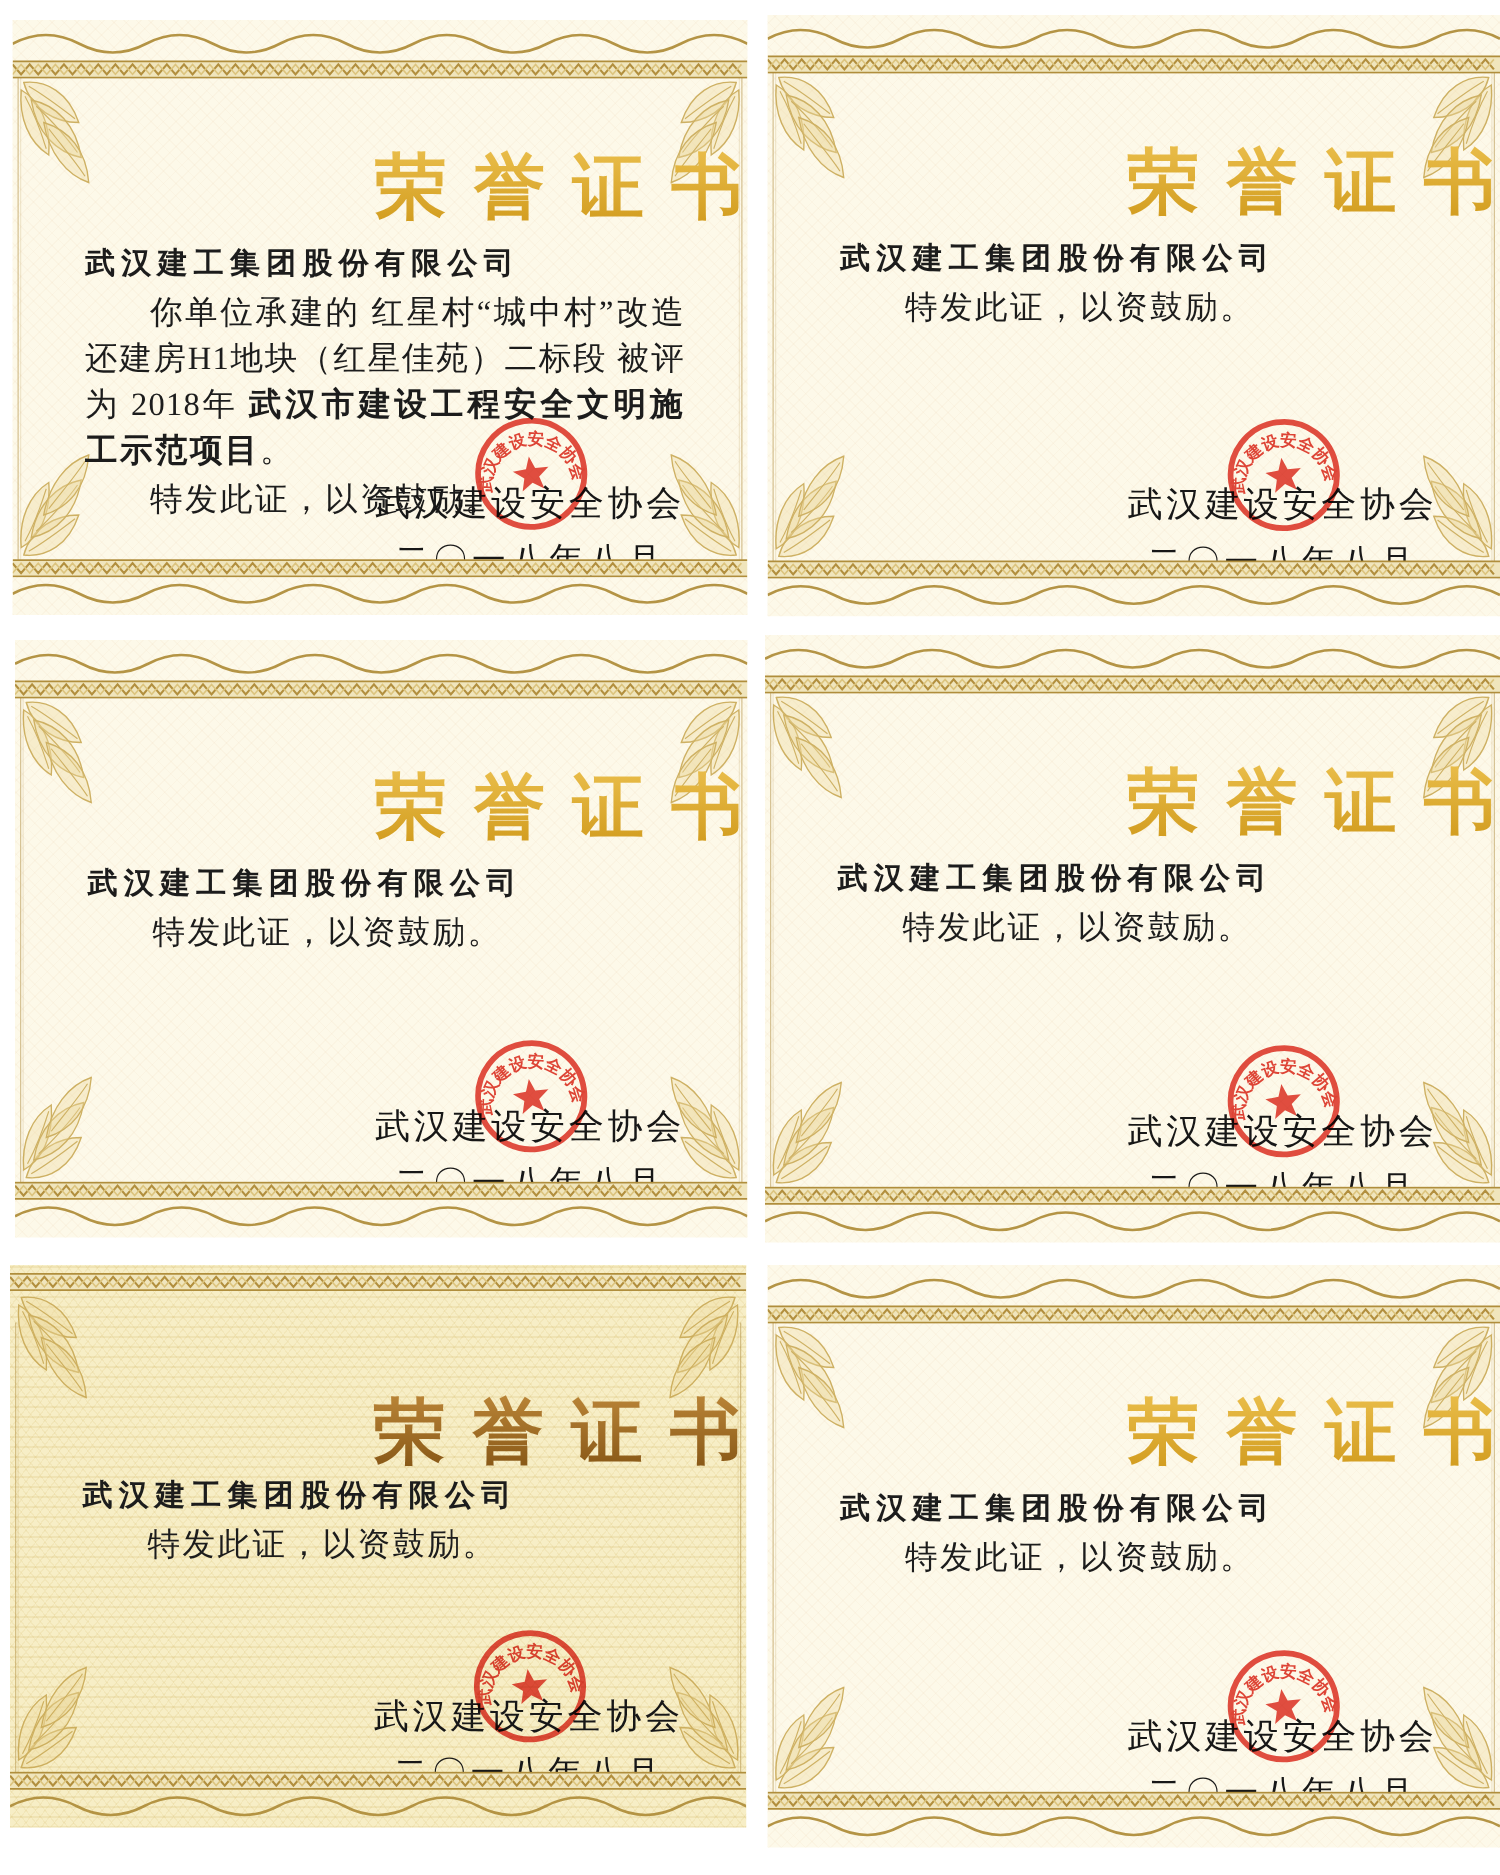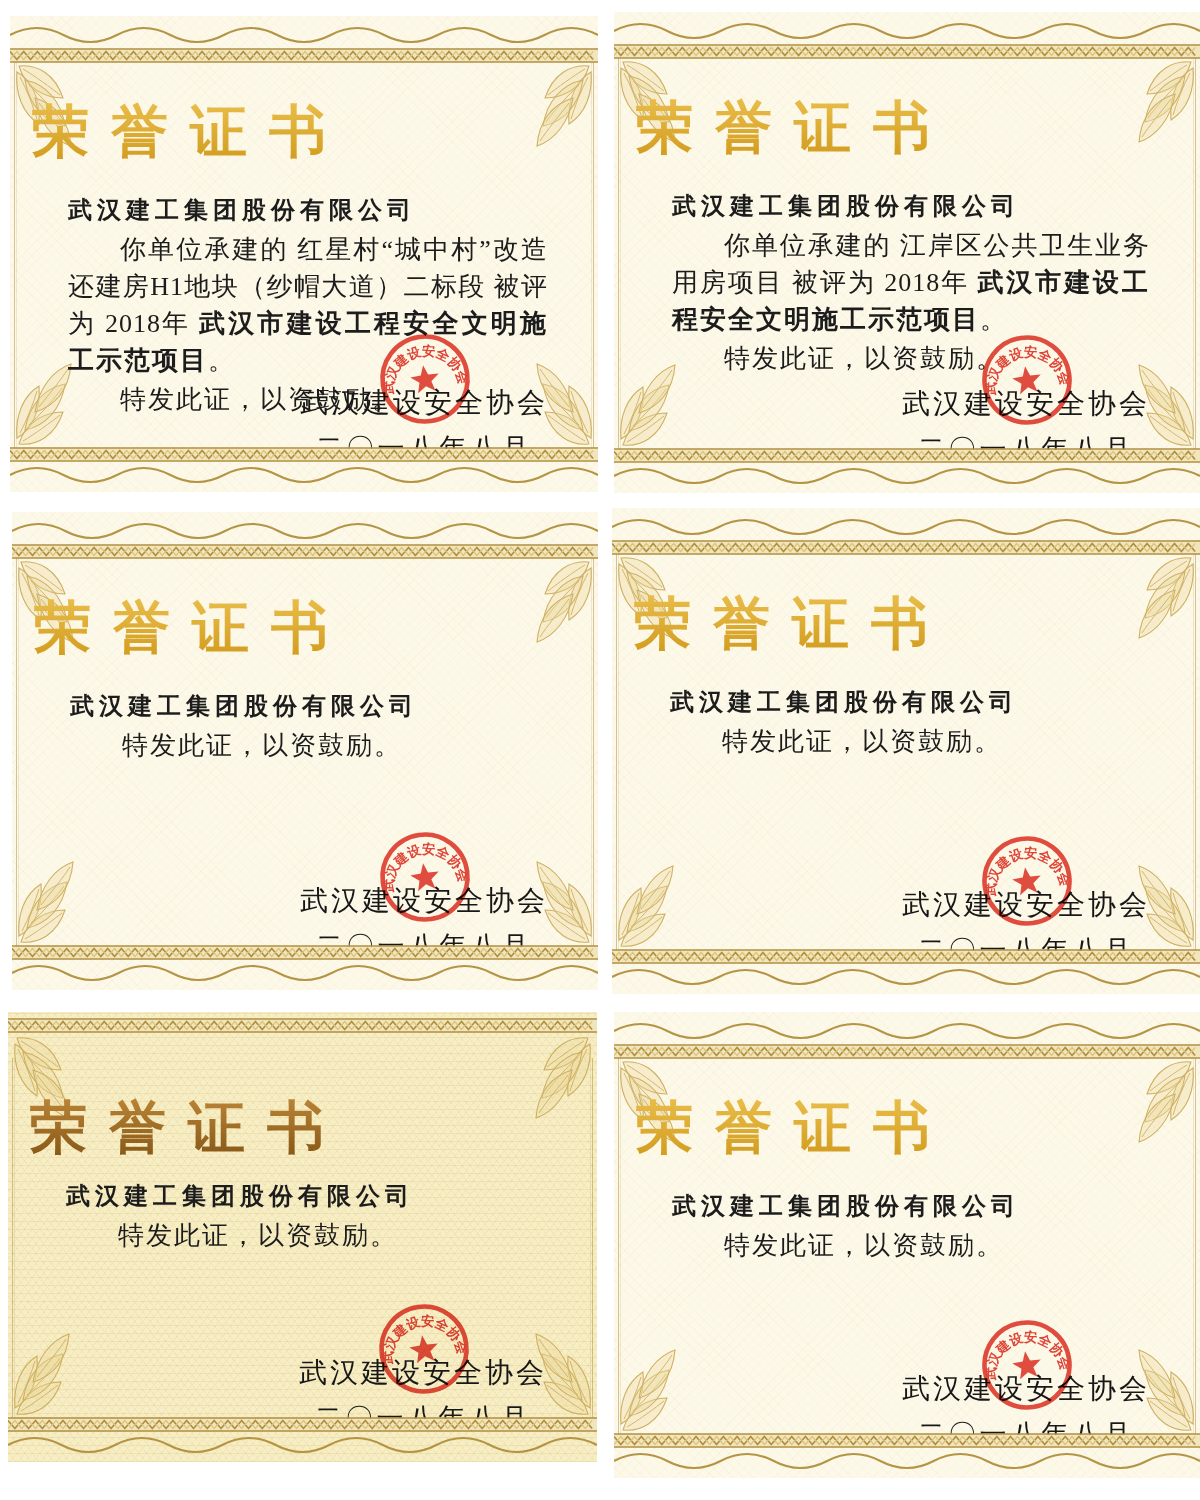--- a/index.html
+++ b/index.html
@@ -26,21 +26,21 @@
   .frame-line{position:absolute;top:46px;bottom:44px;width:1px;
         background:rgba(176,142,66,0.5);box-shadow:2px 0 0 rgba(176,142,66,0.18);}
   .frame-line.left{left:4px;}
   .frame-line.right{right:4px;box-shadow:-2px 0 0 rgba(176,142,66,0.18);}
   svg.leaf{position:absolute;width:86px;height:92px;overflow:visible;opacity:.9;}
   .leaf.tl{top:48px;left:5px;}
   .leaf.tr{top:48px;right:5px;transform:scaleX(-1);}
   .leaf.bl{bottom:46px;left:5px;transform:scaleY(-1);}
   .leaf.br{bottom:46px;right:5px;transform:scale(-1,-1);}
   .cert.no-top-wave .leaf.tl,.cert.no-top-wave .leaf.tr{top:24px;}
-  .title{position:absolute;top:78px;left:0;width:100%;margin:0;text-align:left;
+  .title{position:absolute;top:78px;left:0;width:100%;margin:18px;text-align:right;
         font-size:57px;font-weight:700;letter-spacing:22px;text-indent:22px;
         background:linear-gradient(180deg,var(--t1,#ECC14F),var(--t2,#CE9718));
         -webkit-background-clip:text;background-clip:text;color:transparent;
         text-shadow:none;font-family:"DejaVu Serif","Liberation Serif",serif;}
   .variant-yellow .title{--t1:#C08A3B;--t2:#7F5011;}
   .content{position:absolute;left:58px;right:50px;top:178px;color:#1c1c1c;}
   .company{margin:0 0 6px 0;font-size:24px;font-weight:700;letter-spacing:5px;
         font-family:Liberation Mono, monospace;}
   .body-par{margin:0;font-size:26px;line-height:1.42;text-indent:2em;letter-spacing:1px;text-align:justify;}
   .award{font-weight:700;letter-spacing:2px;}
@@ -94,21 +94,21 @@
       </svg>
     <svg class="leaf bl">
         <use href="#leafG"></use>
       </svg>
     <svg class="leaf br">
         <use href="#leafG"></use>
       </svg>
     <h1 class="title">荣誉证书</h1>
     <div class="content">
       <p class="company">武汉建工集团股份有限公司</p>
-      <p class="body-par"><span>你单位承建的 </span><span>红星村“城中村”改造还建房H1地块（纱帽大道）二标段</span><span> 被评为 2018年 </span><span class="award">武汉市建设工程安全文明施工示范项目</span><span>。</span></p>
+      <p class="body-par"><span>你单位承建的 </span><span>红星村“城中村”改造还建房H1地块（红星佳苑）二标段</span><span> 被评为 2018年 </span><span class="award">武汉市建设工程安全文明施工示范项目</span><span>。</span></p>
       <p class="closing">特发此证，以资鼓励。</p>
     </div>
     <div class="sign">
       <p class="issuer">武汉建设安全协会</p>
       <p class="date">二〇一八年八月</p>
     </div>
     <div class="seal">
         <svg viewBox="0 0 94 94">
           <circle cx="47" cy="47" r="42.5" fill="none" stroke="#DE362A" stroke-width="4.6" opacity="0.95"></circle>
           <path id="sealArc0" d="M 16 68 A 33 33 0 1 1 78 68" fill="none"></path>
@@ -149,21 +149,20 @@
       </svg>
     <svg class="leaf bl">
         <use href="#leafG"></use>
       </svg>
     <svg class="leaf br">
         <use href="#leafG"></use>
       </svg>
     <h1 class="title">荣誉证书</h1>
     <div class="content">
       <p class="company">武汉建工集团股份有限公司</p>
-      <p class="body-par"><span>你单位承建的 </span><span>江岸区公共卫生业务用房项目</span><span> 被评为 2018年 </span><span class="award">武汉市建设工程安全文明施工示范项目</span><span>。</span></p>
       <p class="closing">特发此证，以资鼓励。</p>
     </div>
     <div class="sign">
       <p class="issuer">武汉建设安全协会</p>
       <p class="date">二〇一八年八月</p>
     </div>
     <div class="seal">
         <svg viewBox="0 0 94 94">
           <circle cx="47" cy="47" r="42.5" fill="none" stroke="#DE362A" stroke-width="4.6" opacity="0.95"></circle>
           <path id="sealArc1" d="M 16 68 A 33 33 0 1 1 78 68" fill="none"></path>

